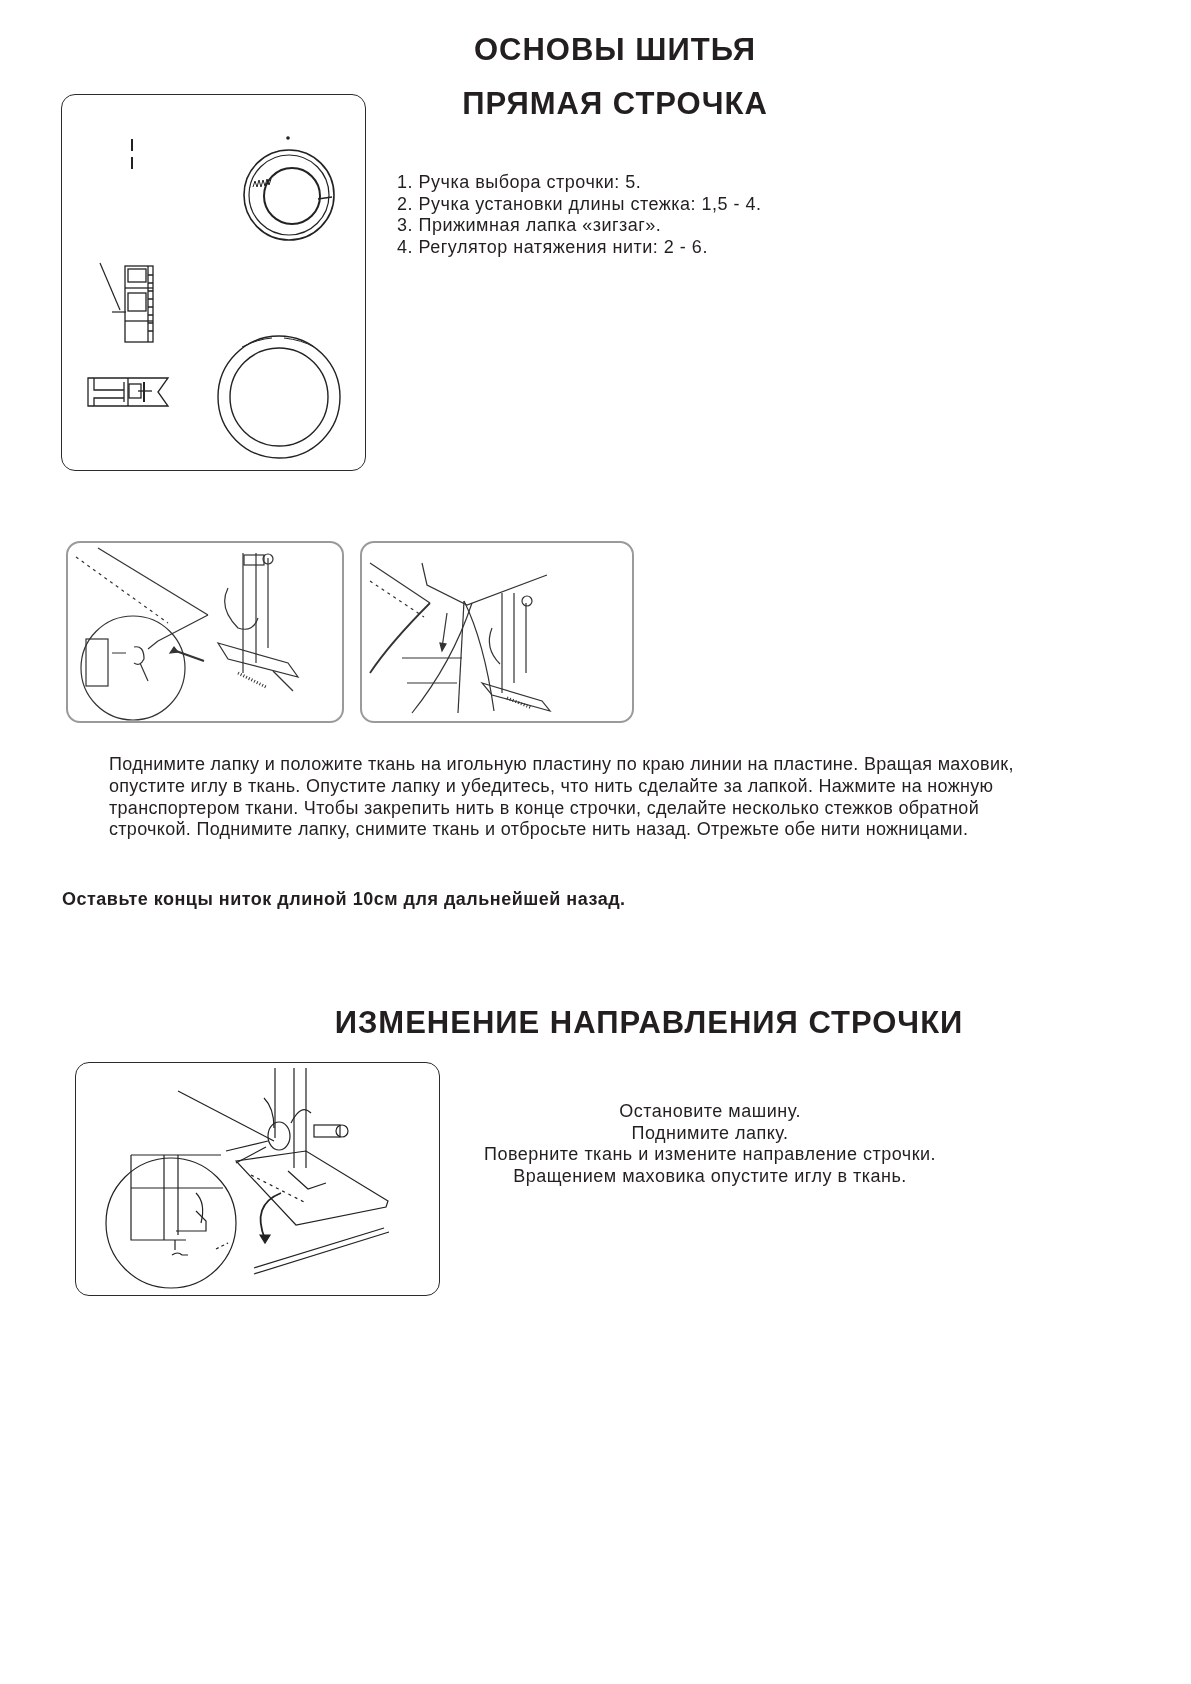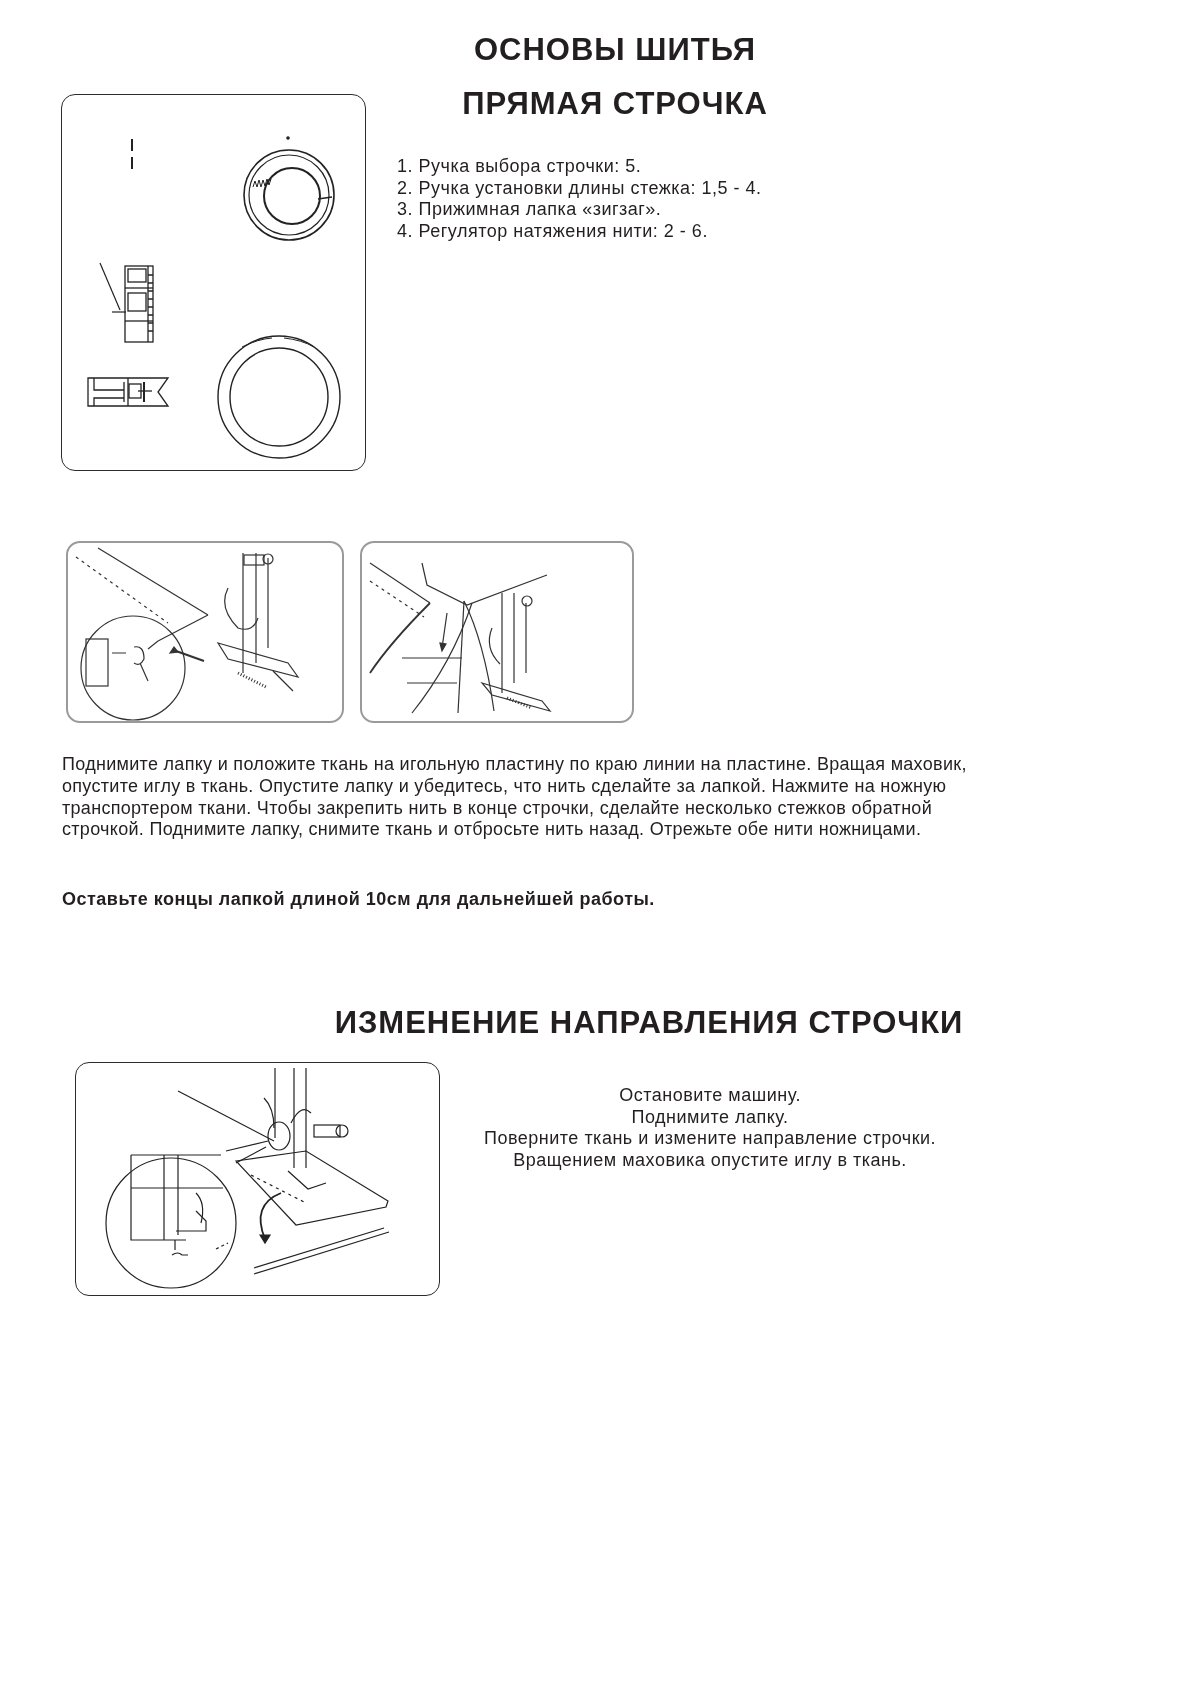--- a/index.html
+++ b/index.html
@@ -1,21 +1,21 @@
 <!DOCTYPE html>
 <html><head>
 <meta charset="utf-8">
 <style>
   html, body { margin: 0; padding: 0; background: #ffffff; }
   body { width: 1191px; height: 1684px; position: relative; overflow: hidden;
          font-family: "Liberation Sans", "DejaVu Sans", sans-serif; color: #231f20; }
   .abs { position: absolute; }
   .title { font-weight: bold; font-size: 31px; letter-spacing: 1px; text-align: center; white-space: nowrap; }
-  .list { font-size: 18px; line-height: 21.5px; letter-spacing: 0.5px; white-space: nowrap; }
-  .para { font-size: 18px; line-height: 21.8px; letter-spacing: 0.3px; }
+  .list { font-size: 18px; line-height: 21.5px; letter-spacing: 0.5px; white-space: nowrap; margin-top: 16px; }
+  .para { font-size: 18px; line-height: 21.8px; letter-spacing: 0.3px; margin-left: 47px; }
   .para-line { white-space: nowrap; }
   .bold-note { font-weight: bold; font-size: 18px; letter-spacing: 0.5px; white-space: nowrap; }
   .box { border: 1.6px solid #2b2b2b; border-radius: 14px; box-sizing: border-box; background: #fff; }
   .box-soft { border: 2px solid #9a9a9a; border-radius: 14px; box-sizing: border-box; background: #fff; }
   svg { display: block; }
 </style>
 </head>
 <body>
 
 <div class="abs title" style="left:0; width:1230px; top:32px;">ОСНОВЫ ШИТЬЯ</div>
@@ -123,21 +123,21 @@
   </svg>
 </div>
 
 <div class="abs para" style="left:62px; top:754px; width:1080px;">
   <div class="para-line">Поднимите лапку и положите ткань на игольную пластину по краю линии на пластине. Вращая маховик,</div>
   <div class="para-line">опустите иглу в ткань. Опустите лапку и убедитесь, что нить сделайте за лапкой. Нажмите на ножную</div>
   <div class="para-line">транспортером ткани. Чтобы закрепить нить в конце строчки, сделайте несколько стежков обратной</div>
   <div class="para-line">строчкой. Поднимите лапку, снимите ткань и отбросьте нить назад. Отрежьте обе нити ножницами.</div>
 </div>
 
-<div class="abs bold-note" style="left:62px; top:889px;">Оставьте концы лапкой длиной 10см для дальнейшей работы.</div>
+<div class="abs bold-note" style="left:62px; top:889px;">Оставьте концы ниток длиной 10см для дальнейшей назад.</div>
 
 <div class="abs title" style="left:0; width:1298px; top:1005px;">ИЗМЕНЕНИЕ НАПРАВЛЕНИЯ СТРОЧКИ</div>
 
 <div class="abs box" style="left:75px; top:1062px; width:365px; height:234px;">
   <svg width="361" height="230" viewBox="0 0 361 230">
     <g fill="none" stroke="#222" stroke-width="1.2">
       <line x1="102" y1="28" x2="198" y2="78"></line>
       <circle cx="95" cy="160" r="65"></circle>
       <path d="M160 100 l30 -16 M150 88 l42 -10"></path>
       <path d="M55 92 h90 M55 92 v85 h55 M55 125 h92 M88 92 v85 M102 92 v80"></path>

